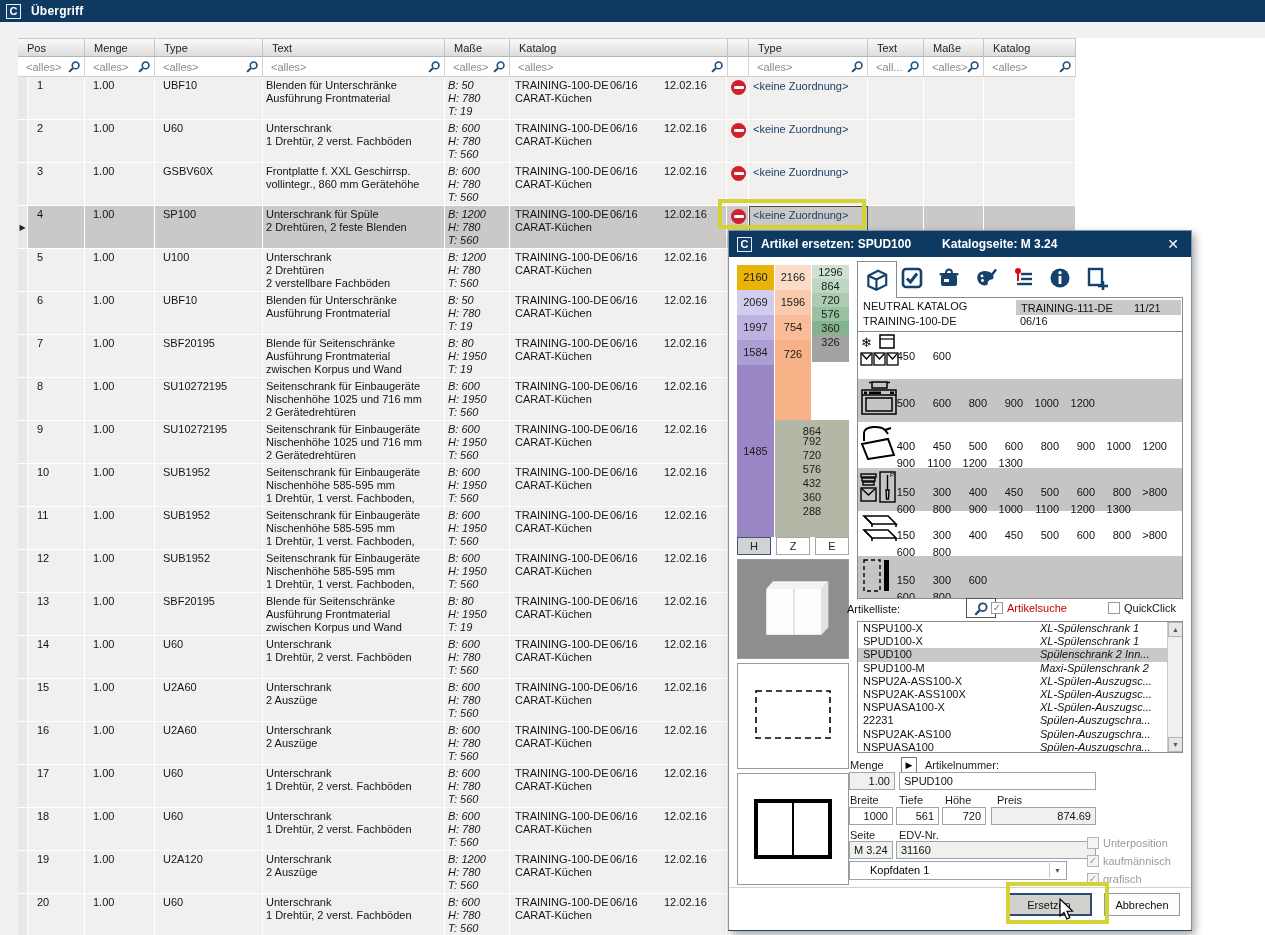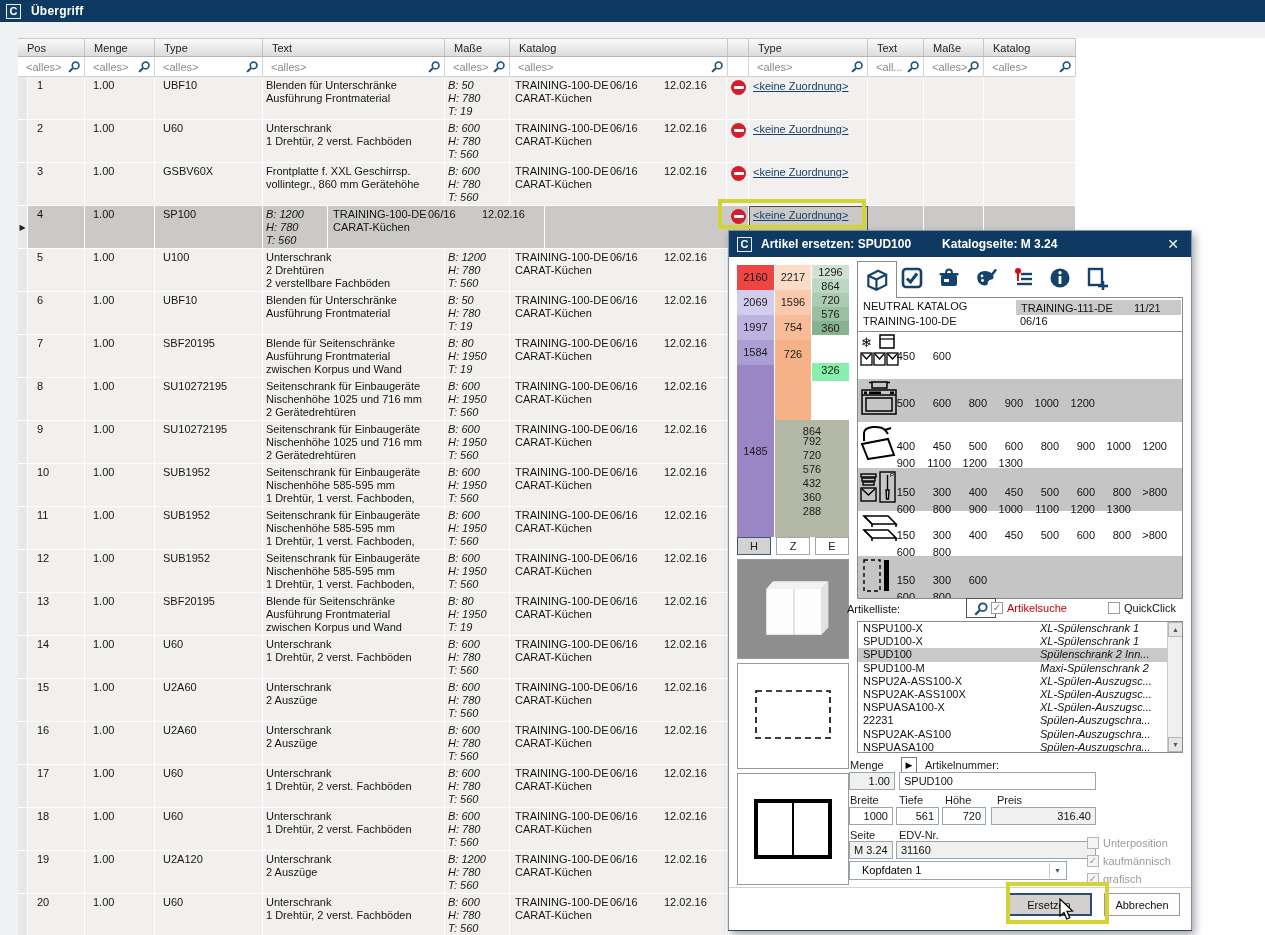--- a/index.html
+++ b/index.html
@@ -31,21 +31,21 @@
   .c.text{width:182px;} .c.masse{width:65px;font-style:italic;} .c.katalog{width:217px; padding-left:5px;}
   .kline{display:flex;} .kline span:nth-child(1){width:95px} .kline span:nth-child(2){width:42px} .kline span:nth-child(3){margin-left:12px}
   .rrow { display:flex; height:43px; background:#f1f0ee; border-bottom:1px solid #fff; }
   .rrow.sel { background:#cac9c7; }
   .rc { border-right:1px solid #fff; font-size:11px; overflow:hidden; }
   .rc.icon { width:21px; padding:3px 0 0 3px; }
   .rc.link { width:119px; padding:3px 0 0 4px; }
   .rc.link.focus { outline:1px solid #4a4a4a; outline-offset:-1px; }
   .noentry { width:15px; height:15px; border-radius:50%; background:#d11f2c; position:relative; }
   .noentry::after { content:''; position:absolute; left:2.5px; top:6px; width:10px; height:3.2px; background:#fff; border-radius:1px; }
-  .zlink { color:#17406b; text-decoration:underline; cursor:pointer; white-space:nowrap; }
+  .zlink { color:#17406b; cursor:pointer; white-space:nowrap; }
 
   
   .dialog { position:absolute; left:728px; top:230px; width:464px; height:701px; background:#fff; border:1px solid #7e93a5; border-bottom:2px solid #23456b; box-shadow:3px 4px 8px rgba(0,0,0,.35); z-index:10; }
   .dtitle { height:26px; background:#0e3a61; color:#fff; display:flex; align-items:center; gap:9px; padding:0 8px; }
   .dtitle .t1 { font-size:12px; font-weight:bold; }
   .dtitle .t2 { font-size:12px; font-weight:bold; margin-left:22px; }
   .dclose { margin-left:auto; font-size:14px; color:#fff; cursor:pointer; padding:0 4px; }
   .dbody { position:relative; width:100%; height:673px; background:#fff; }
 
   
@@ -97,21 +97,21 @@
   .sbar { position:absolute; right:0; top:0; width:15px; height:130px; background:#f0f0f0; border-left:1px solid #c9c9c9; }
   .sbtn { width:15px; height:15px; background:#e6e6e6; border:1px solid #b5b5b5; font-size:7px; color:#555; display:flex; align-items:center; justify-content:center; cursor:pointer; }
   .sbtn.dn { position:absolute; bottom:0; }
 
   
   .flabel { position:absolute; font-size:11px; color:#1a1a1a; white-space:nowrap; }
   .ffield { position:absolute; height:18px; border:1px solid #97a6b2; background:#fff; font-size:11px; color:#111; padding:2px 4px; overflow:hidden; white-space:nowrap; }
   .ffield.ro { background:#f0f0ef; }
   .ffield.num { text-align:right; }
   .arrbtn { position:absolute; width:16px; height:16px; border:1px solid #777; background:#fff; font-size:9px; display:flex; align-items:center; justify-content:center; cursor:pointer; color:#000; }
-  .combo { position:absolute; left:120px; top:604px; width:218px; height:19px; border:1px solid #97a6b2; background:#fff; font-size:11px; padding:2px 12px; cursor:pointer; }
+  .combo { position:absolute; left:120px; top:604px; width:218px; height:19px; border:1px solid #97a6b2; background:#fff; font-size:11px; padding:2px 20px; cursor:pointer; }
   .combo .arr { position:absolute; right:1px; top:1px; bottom:1px; width:16px; border-left:1px solid #c9c9c9; display:flex; align-items:center; justify-content:center; font-size:7px; color:#555; }
   .sep { position:absolute; left:0; top:630px; width:100%; border-top:1px solid #d2d2d2; }
   .dbtn { position:absolute; top:636px; height:23px; font-size:11px; font-family:inherit; cursor:pointer; }
   .dbtn.ok { left:277px; width:86px; background:#d3d1cd; border:1px solid #2c4d6f; box-shadow:inset 0 0 0 1px #2c4d6f; color:#111; }
   .dbtn.cancel { left:375px; width:76px; background:#fdfdfd; border:1px solid #9a9a9a; color:#111; }
 
   
   .ybox { position:absolute; border:4px solid #d3d338; z-index:20; pointer-events:none; }
   .cursor { position:absolute; z-index:30; pointer-events:none; }
 </style>
@@ -248,20 +248,24 @@
               <span>12.02.16</span>
             </div>
             <div>CARAT-Küchen</div>
           </div>
         </div>
         <div class="trow sel">
           <div class="c rowhdr">▶</div>
           <div class="c pos">4</div>
           <div class="c menge">1.00</div>
           <div class="c type">SP100</div>
+          <div class="c text">
+            <div>Unterschrank für Spüle</div>
+            <div>2 Drehtüren, 2 feste Blenden</div>
+          </div>
           <div class="c masse">
             <div>B: 1200</div>
             <div>H: 780</div>
             <div>T: 560</div>
           </div>
           <div class="c katalog">
             <div class="kline">
               <span>TRAINING-100-DE</span>
               <span>06/16</span>
               <span>12.02.16</span>
@@ -731,39 +735,39 @@
     <div class="dtitle">
       <div class="applogo">C</div>
       <div class="t1">Artikel ersetzen: SPUD100</div>
       <div class="t2">Katalogseite: M 3.24</div>
       <div class="dclose">✕</div>
     </div>
     <div class="dbody">
 
       <div class="hmx">
           <div class="hcol" style="left: 0px; width: 37px;">
-            <div class="hcell" style="height: 25px; background: #ef4444; line-height: 25px;">2160</div>
+            <div class="hcell" style="height: 25px; background: #eab308; line-height: 25px;">2160</div>
             <div class="hcell" style="height: 25px; background: rgb(210, 205, 238); line-height: 25px;">2069</div>
             <div class="hcell" style="height: 25px; background: rgb(190, 179, 224); line-height: 25px;">1997</div>
             <div class="hcell" style="height: 25px; background: rgb(171, 158, 211); line-height: 25px;">1584</div>
             <div class="hcell" style="height: 172px; background: rgb(154, 134, 196); display: flex; align-items: center; justify-content: center; padding-top: 0px;">1485</div>
           </div>
           <div class="hcol" style="left: 38px; width: 36px;">
-            <div class="hcell" style="height: 25px; background: rgb(251, 220, 200); line-height: 25px;">2217</div>
+            <div class="hcell" style="height: 25px; background: rgb(251, 220, 200); line-height: 25px;">2166</div>
             <div class="hcell" style="height: 25px; background: rgb(249, 202, 172); line-height: 25px;">1596</div>
             <div class="hcell" style="height: 25px; background: rgb(248, 189, 152); line-height: 25px;">754</div>
             <div class="hcell" style="height: 80px; background: rgb(247, 177, 134); display: flex; align-items: flex-start; justify-content: center; padding-top: 8px;">726</div>
           </div>
           <div class="hcol" style="left: 75px; width: 37px;">
             <div class="hcell" style="height: 14px; background: rgb(208, 225, 211); line-height: 14px;">1296</div>
             <div class="hcell" style="height: 14px; background: rgb(190, 215, 195); line-height: 14px;">864</div>
             <div class="hcell" style="height: 14px; background: rgb(171, 204, 178); line-height: 14px;">720</div>
             <div class="hcell" style="height: 14px; background: rgb(152, 192, 161); line-height: 14px;">576</div>
             <div class="hcell" style="height: 14px; background: rgb(133, 179, 144); line-height: 14px;">360</div>
-            <div class="hcell" style="height: 18px; background: #86efac; line-height: 14px; margin-top: 28px;">326</div>
+            <div class="hcell" style="height: 27px; background: #a3a3a3; line-height: 14px;">326</div>
             <div class="hcell" style="height: 71px; background: rgb(255, 255, 255); line-height: 71px;"></div>
           </div>
           <div class="hshared" style="left: 38px; top: 155px; width: 74px; height: 117px; background: rgb(179, 184, 166);">
             <div style="height: 14px; line-height: 14px; padding-top: 4px;">864</div>
             <div style="height: 14px; line-height: 14px;">792</div>
             <div style="height: 14px; line-height: 14px;">720</div>
             <div style="height: 14px; line-height: 14px;">576</div>
             <div style="height: 14px; line-height: 14px;">432</div>
             <div style="height: 14px; line-height: 14px;">360</div>
             <div style="height: 14px; line-height: 14px; ">288</div>
@@ -1094,21 +1098,21 @@
       <div class="ffield ro num" style="left:120px; top:515px; width:46px;">1.00</div>
       <div class="ffield" style="left:170px; top:515px; width:197px;">SPUD100</div>
 
       <div class="flabel" style="left:121px; top:537px;">Breite</div>
       <div class="flabel" style="left:170px; top:537px;">Tiefe</div>
       <div class="flabel" style="left:216px; top:537px;">Höhe</div>
       <div class="flabel" style="left:268px; top:537px;">Preis</div>
       <div class="ffield num" style="left:120px; top:550px; width:44px;">1000</div>
       <div class="ffield num" style="left:167px; top:550px; width:43px;">561</div>
       <div class="ffield num" style="left:213px; top:550px; width:44px;">720</div>
-      <div class="ffield ro num" style="left:262px; top:550px; width:105px;">316.40</div>
+      <div class="ffield ro num" style="left:262px; top:550px; width:105px;">874.69</div>
 
       <div class="flabel" style="left:121px; top:572px;">Seite</div>
       <div class="flabel" style="left:170px; top:572px;">EDV-Nr.</div>
       <div class="ffield ro" style="left:120px; top:584px; width:44px;">M 3.24</div>
       <div class="ffield ro" style="left:167px; top:584px; width:200px;">31160</div>
 
       <div class="combo">
         <span>Kopfdaten 1</span>
         <span class="arr">▼</span>
       </div>

